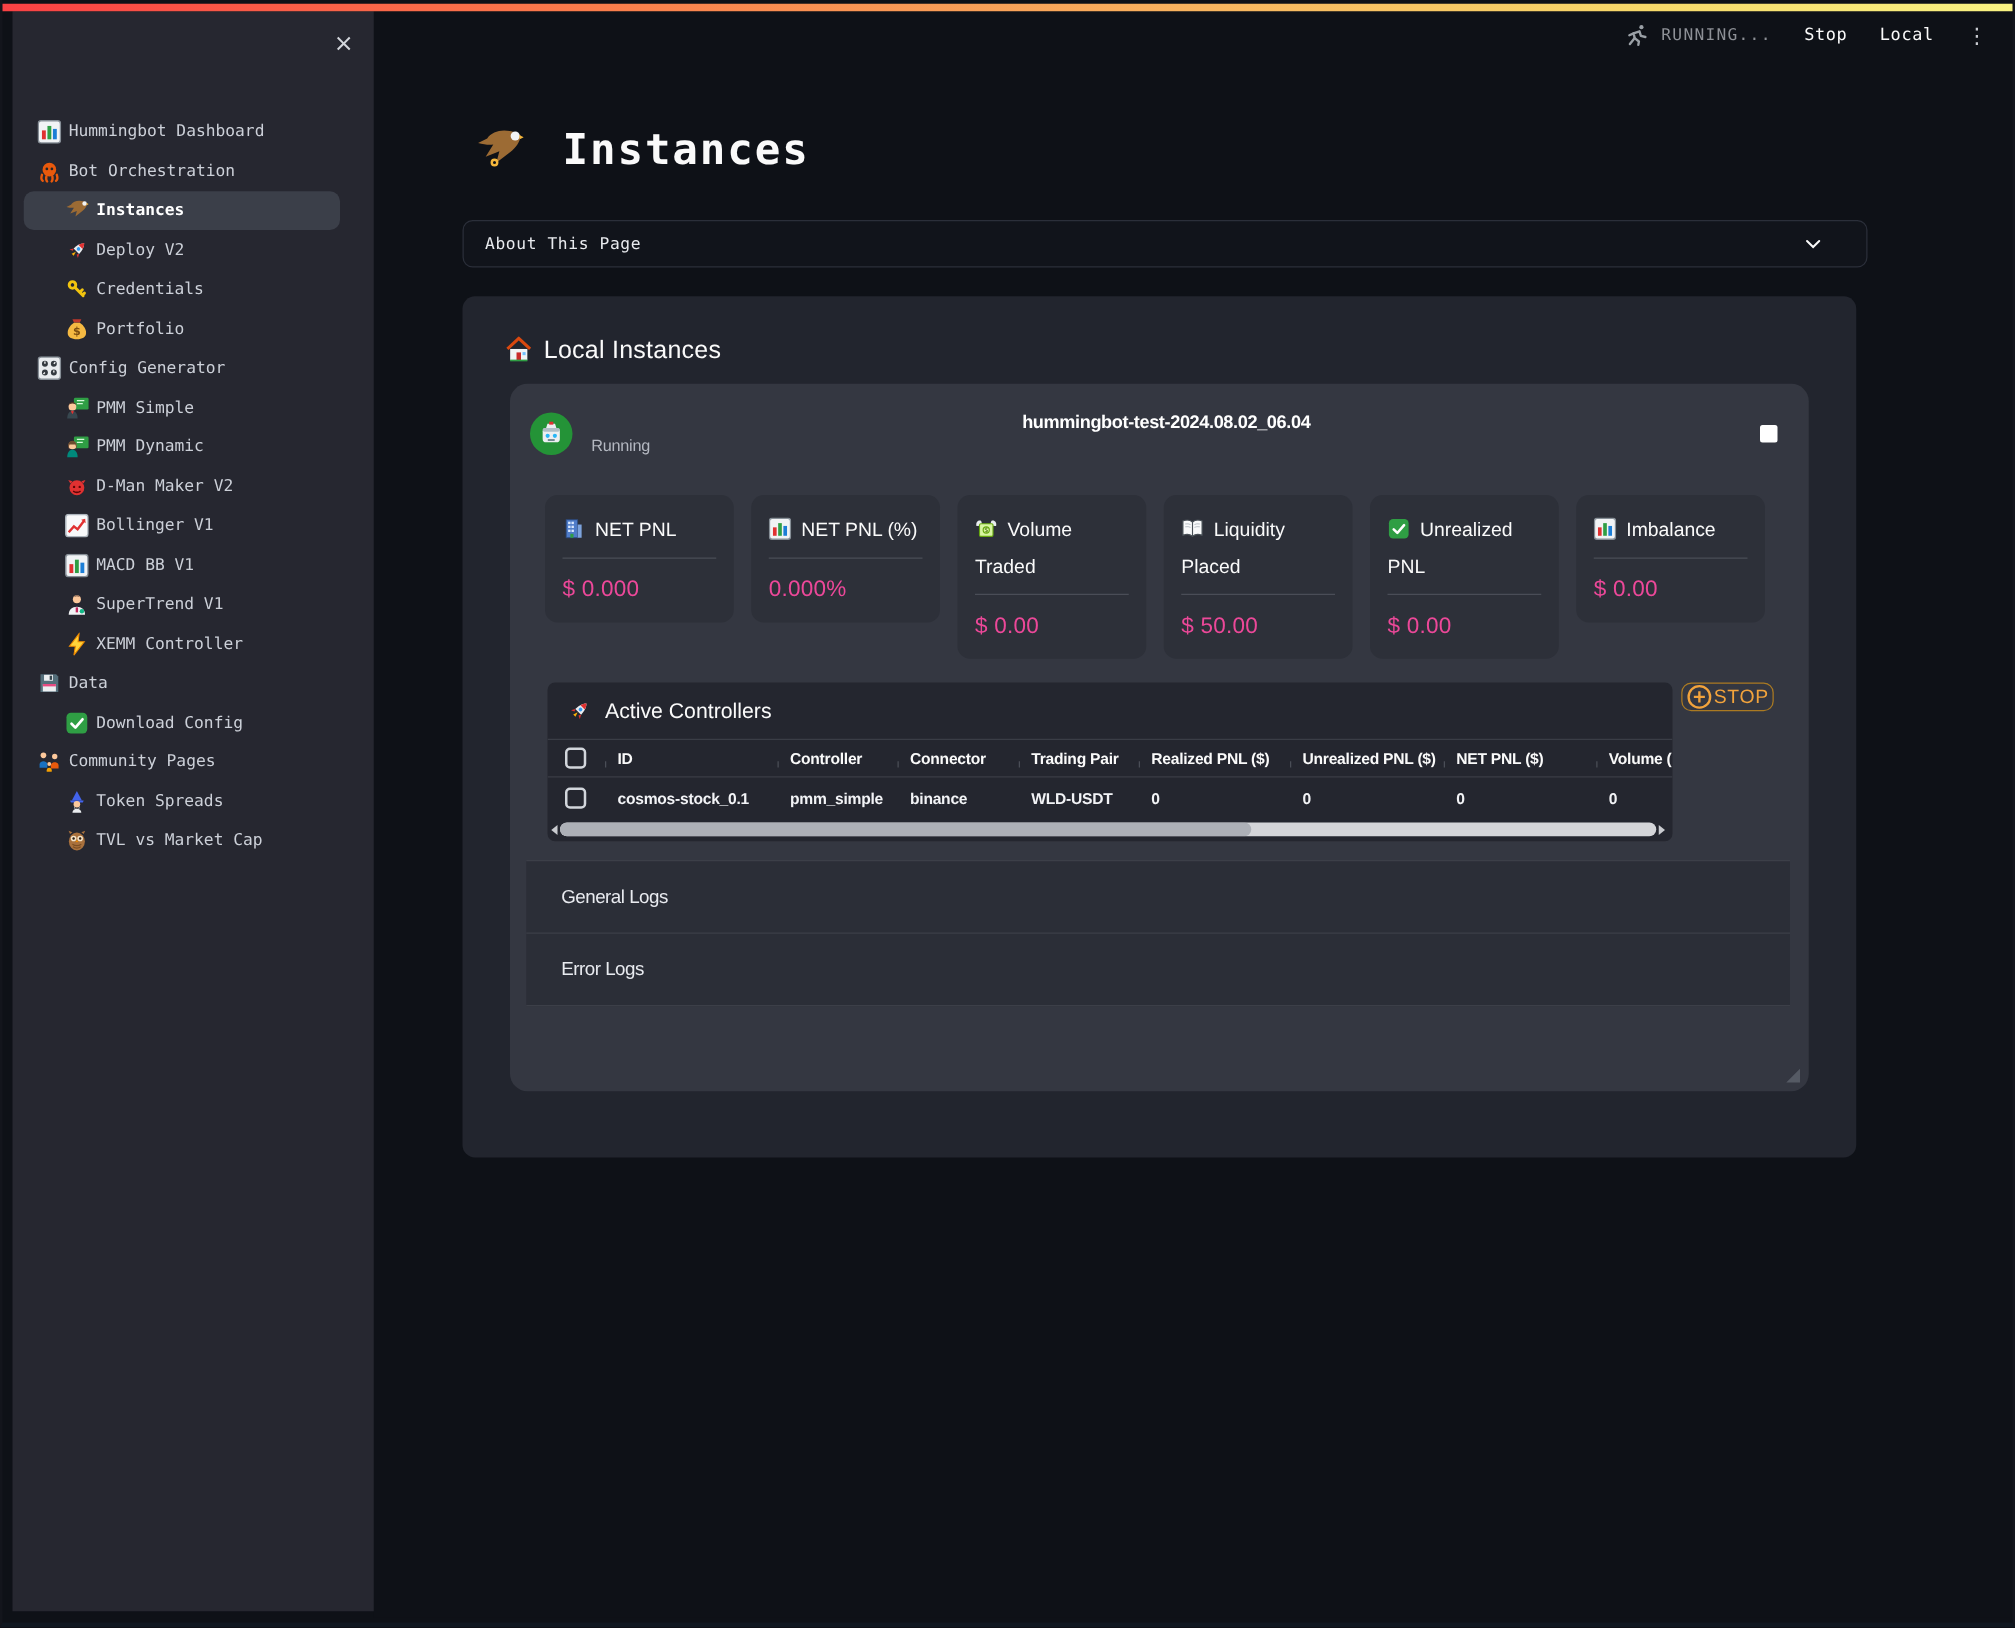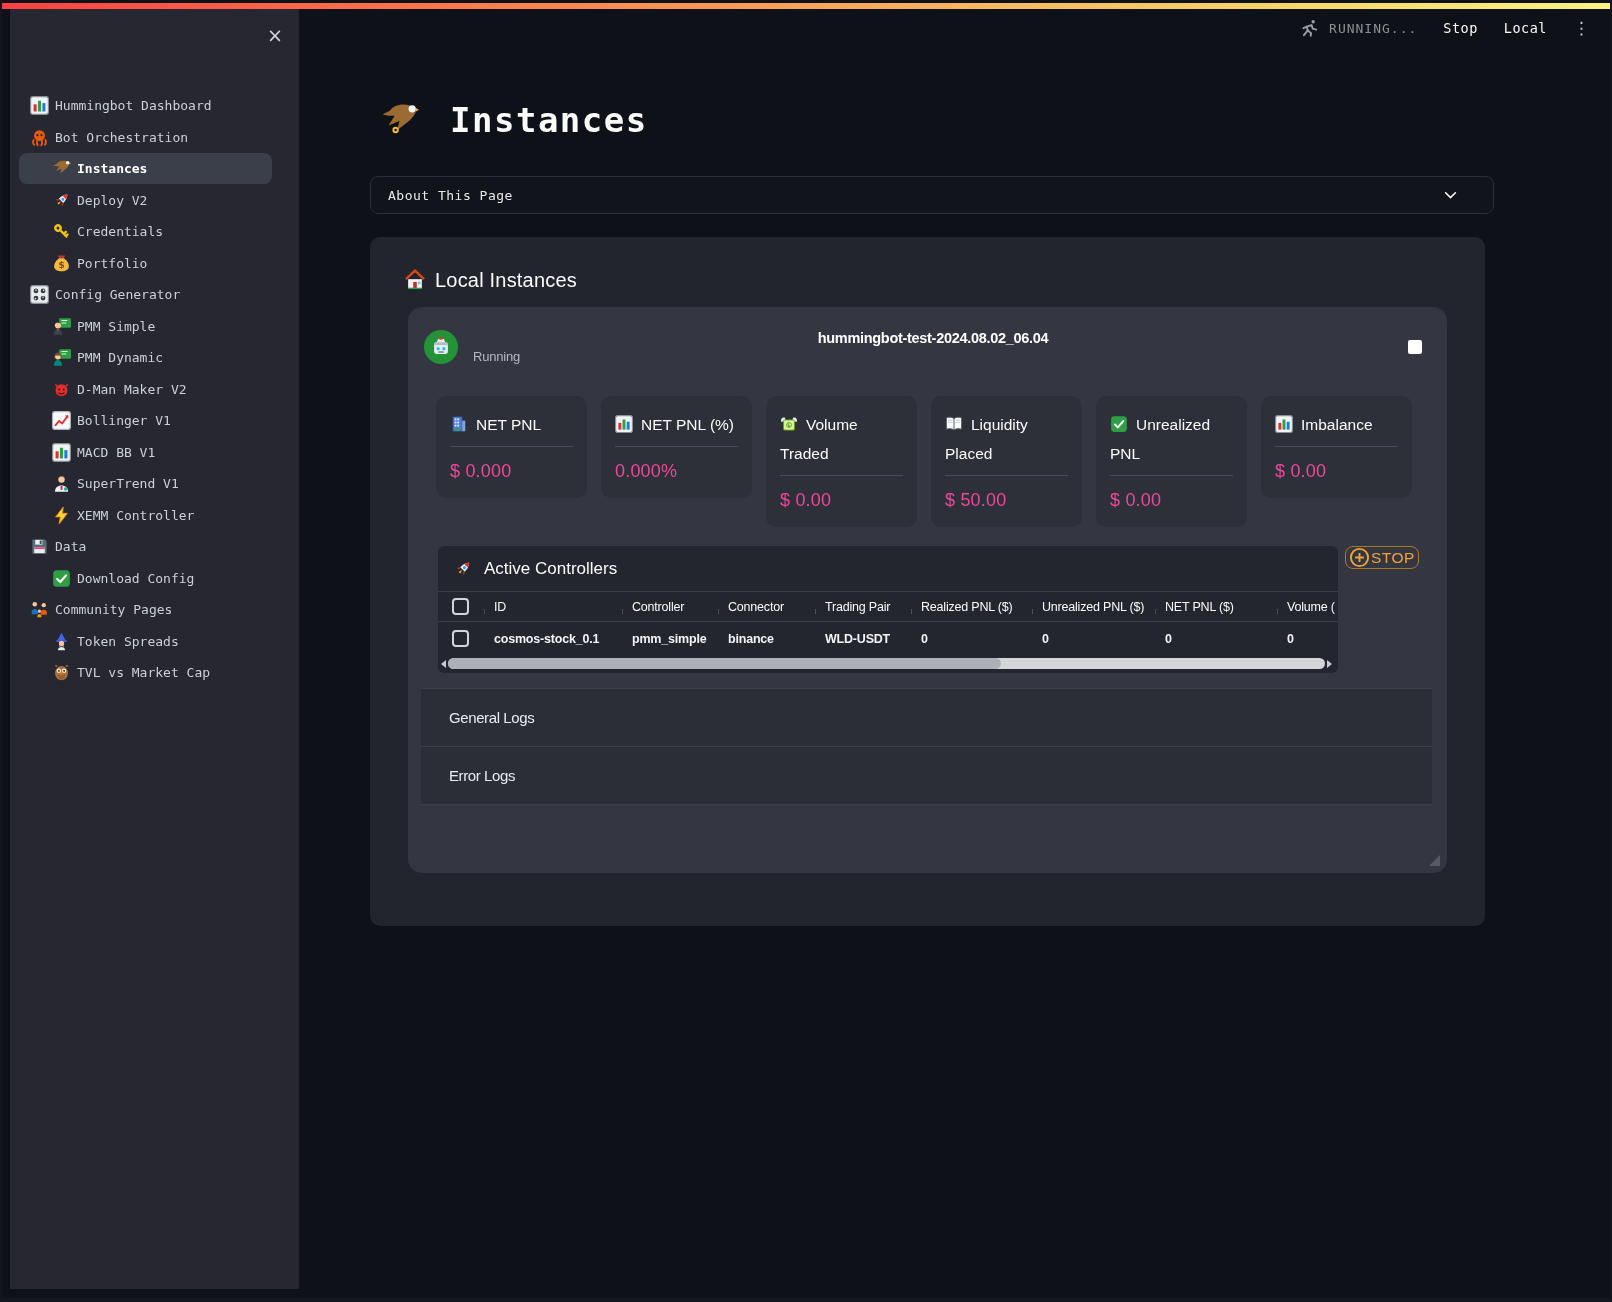--- a/index.html
+++ b/index.html
@@ -71,21 +71,21 @@
 
   .ctrl-row { display:flex; align-items:flex-start; gap:7px; margin:19px 28px 0 30px; height:130px; }
   .ctrl-panel { width:900px; background:#24262f; border-radius:6px; overflow:hidden; display:flex; flex-direction:column; }
   .ctrl-head { height:45px; display:flex; align-items:center; gap:11px; padding-left:15px; }
   .ctrl-head .ic20 { width:20px; height:20px; display:inline-flex; }
   .ctrl-head .ic20 svg { width:100%; height:100%; }
   .ctrl-title { color:#fafafa; font-size:17px; }
   .tbl-hrow, .tbl-drow { display:grid; grid-template-columns:44px 138px 96px 97px 96px 121px 123px 122px 90px; align-items:center; }
   .tbl-hrow { height:31px; border-top:1px solid #3a3d46; border-bottom:1px solid #3a3d46; }
   .tbl-drow { height:33px; }
-  .th { color:#fafafa; font-size:12.5px; font-weight:normal; letter-spacing:-0.2px; position:relative; padding-left:12px; white-space:nowrap; overflow:hidden; }
+  .th { color:#fafafa; font-size:12.5px; font-weight:bold; letter-spacing:-0.2px; position:relative; padding-left:12px; white-space:nowrap; overflow:hidden; }
   .th::before { content:''; position:absolute; left:2px; top:9px; height:13px; width:1px; background:#4a4e57; }
   .td { color:#f2f3f6; font-size:12.5px; font-weight:bold; letter-spacing:-0.2px; padding-left:12px; white-space:nowrap; overflow:hidden; }
   .cbcell { display:flex; justify-content:center; }
   .cb { width:17px; height:17px; border:2px solid #d2d6dc; border-radius:4px; background:transparent; cursor:pointer; }
   .hscroll { height:15px; margin:1px 6px 2px 3px; display:flex; align-items:center; gap:2px; }
   .arr { width:0; height:0; border-top:4px solid transparent; border-bottom:4px solid transparent; cursor:pointer; }
   .arr.left  { border-right:5px solid #c9cbd0; }
   .arr.right { border-left:5px solid #c9cbd0; }
   .track { flex:1; height:11px; background:#d4d5d9; border-radius:6px; position:relative; overflow:hidden; cursor:pointer; }
   .thumb { position:absolute; left:0; top:0; bottom:0; width:63%; background:#adb0b7; border-radius:6px; cursor:pointer; }

